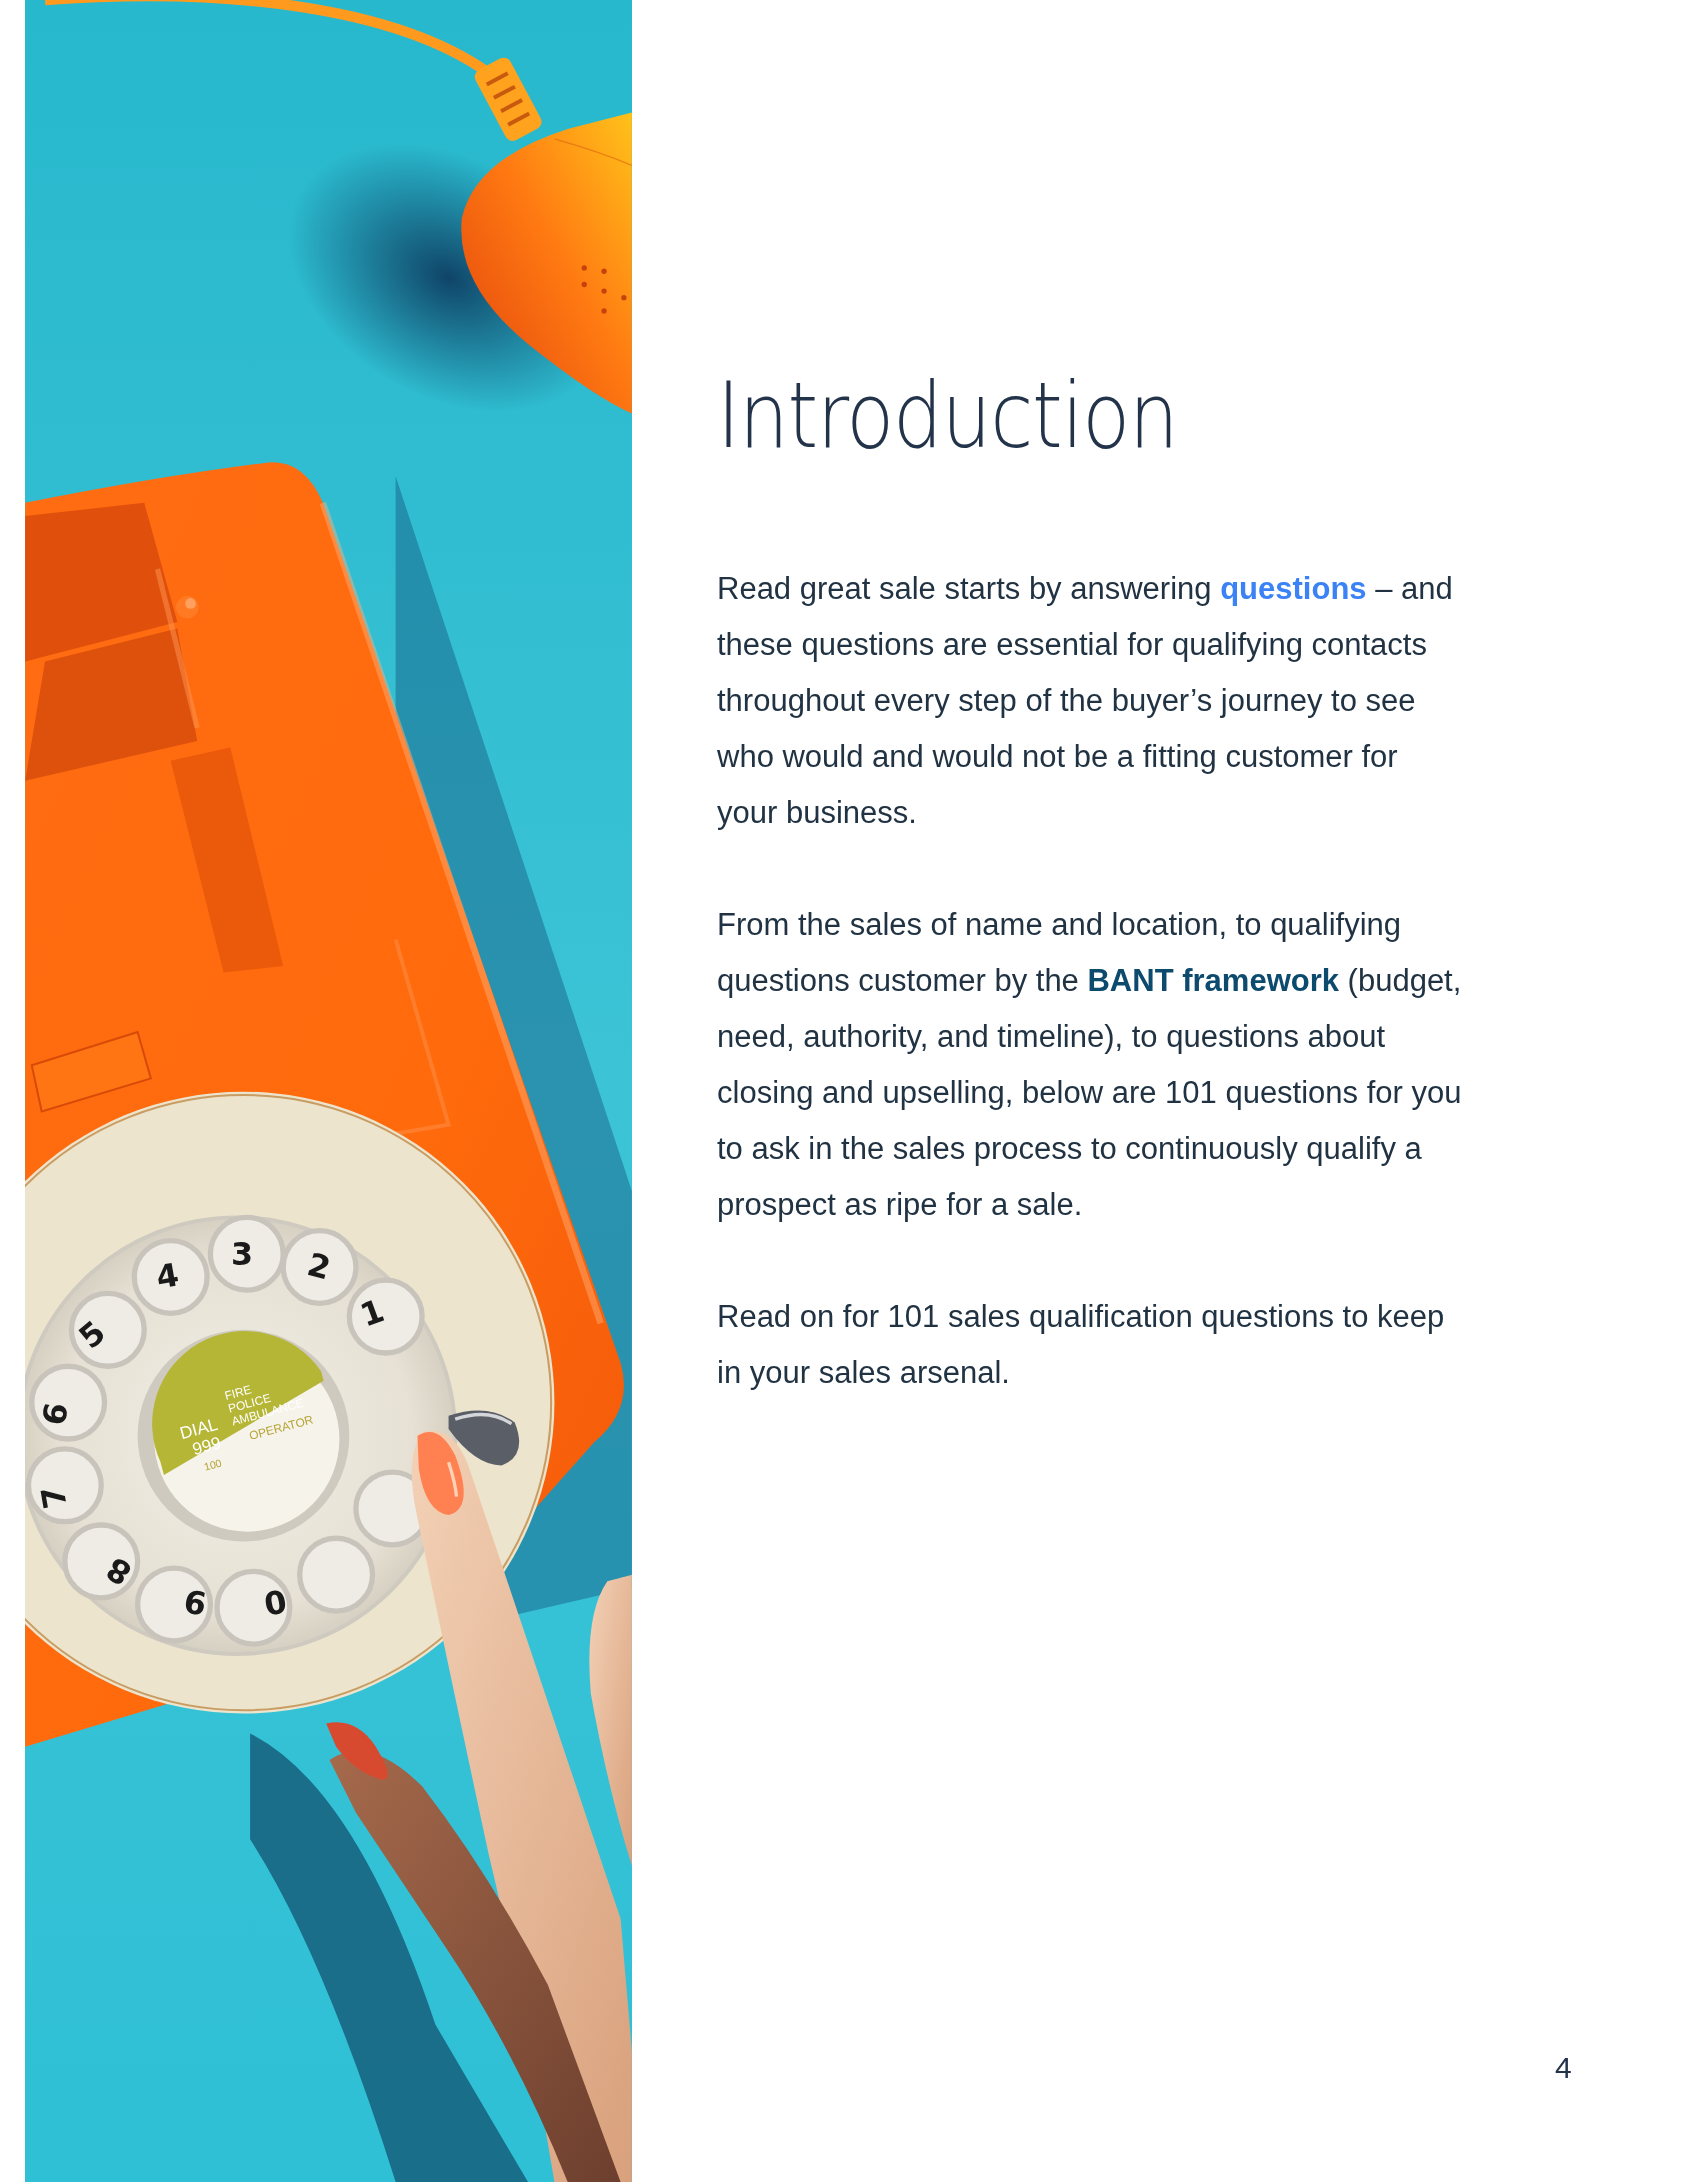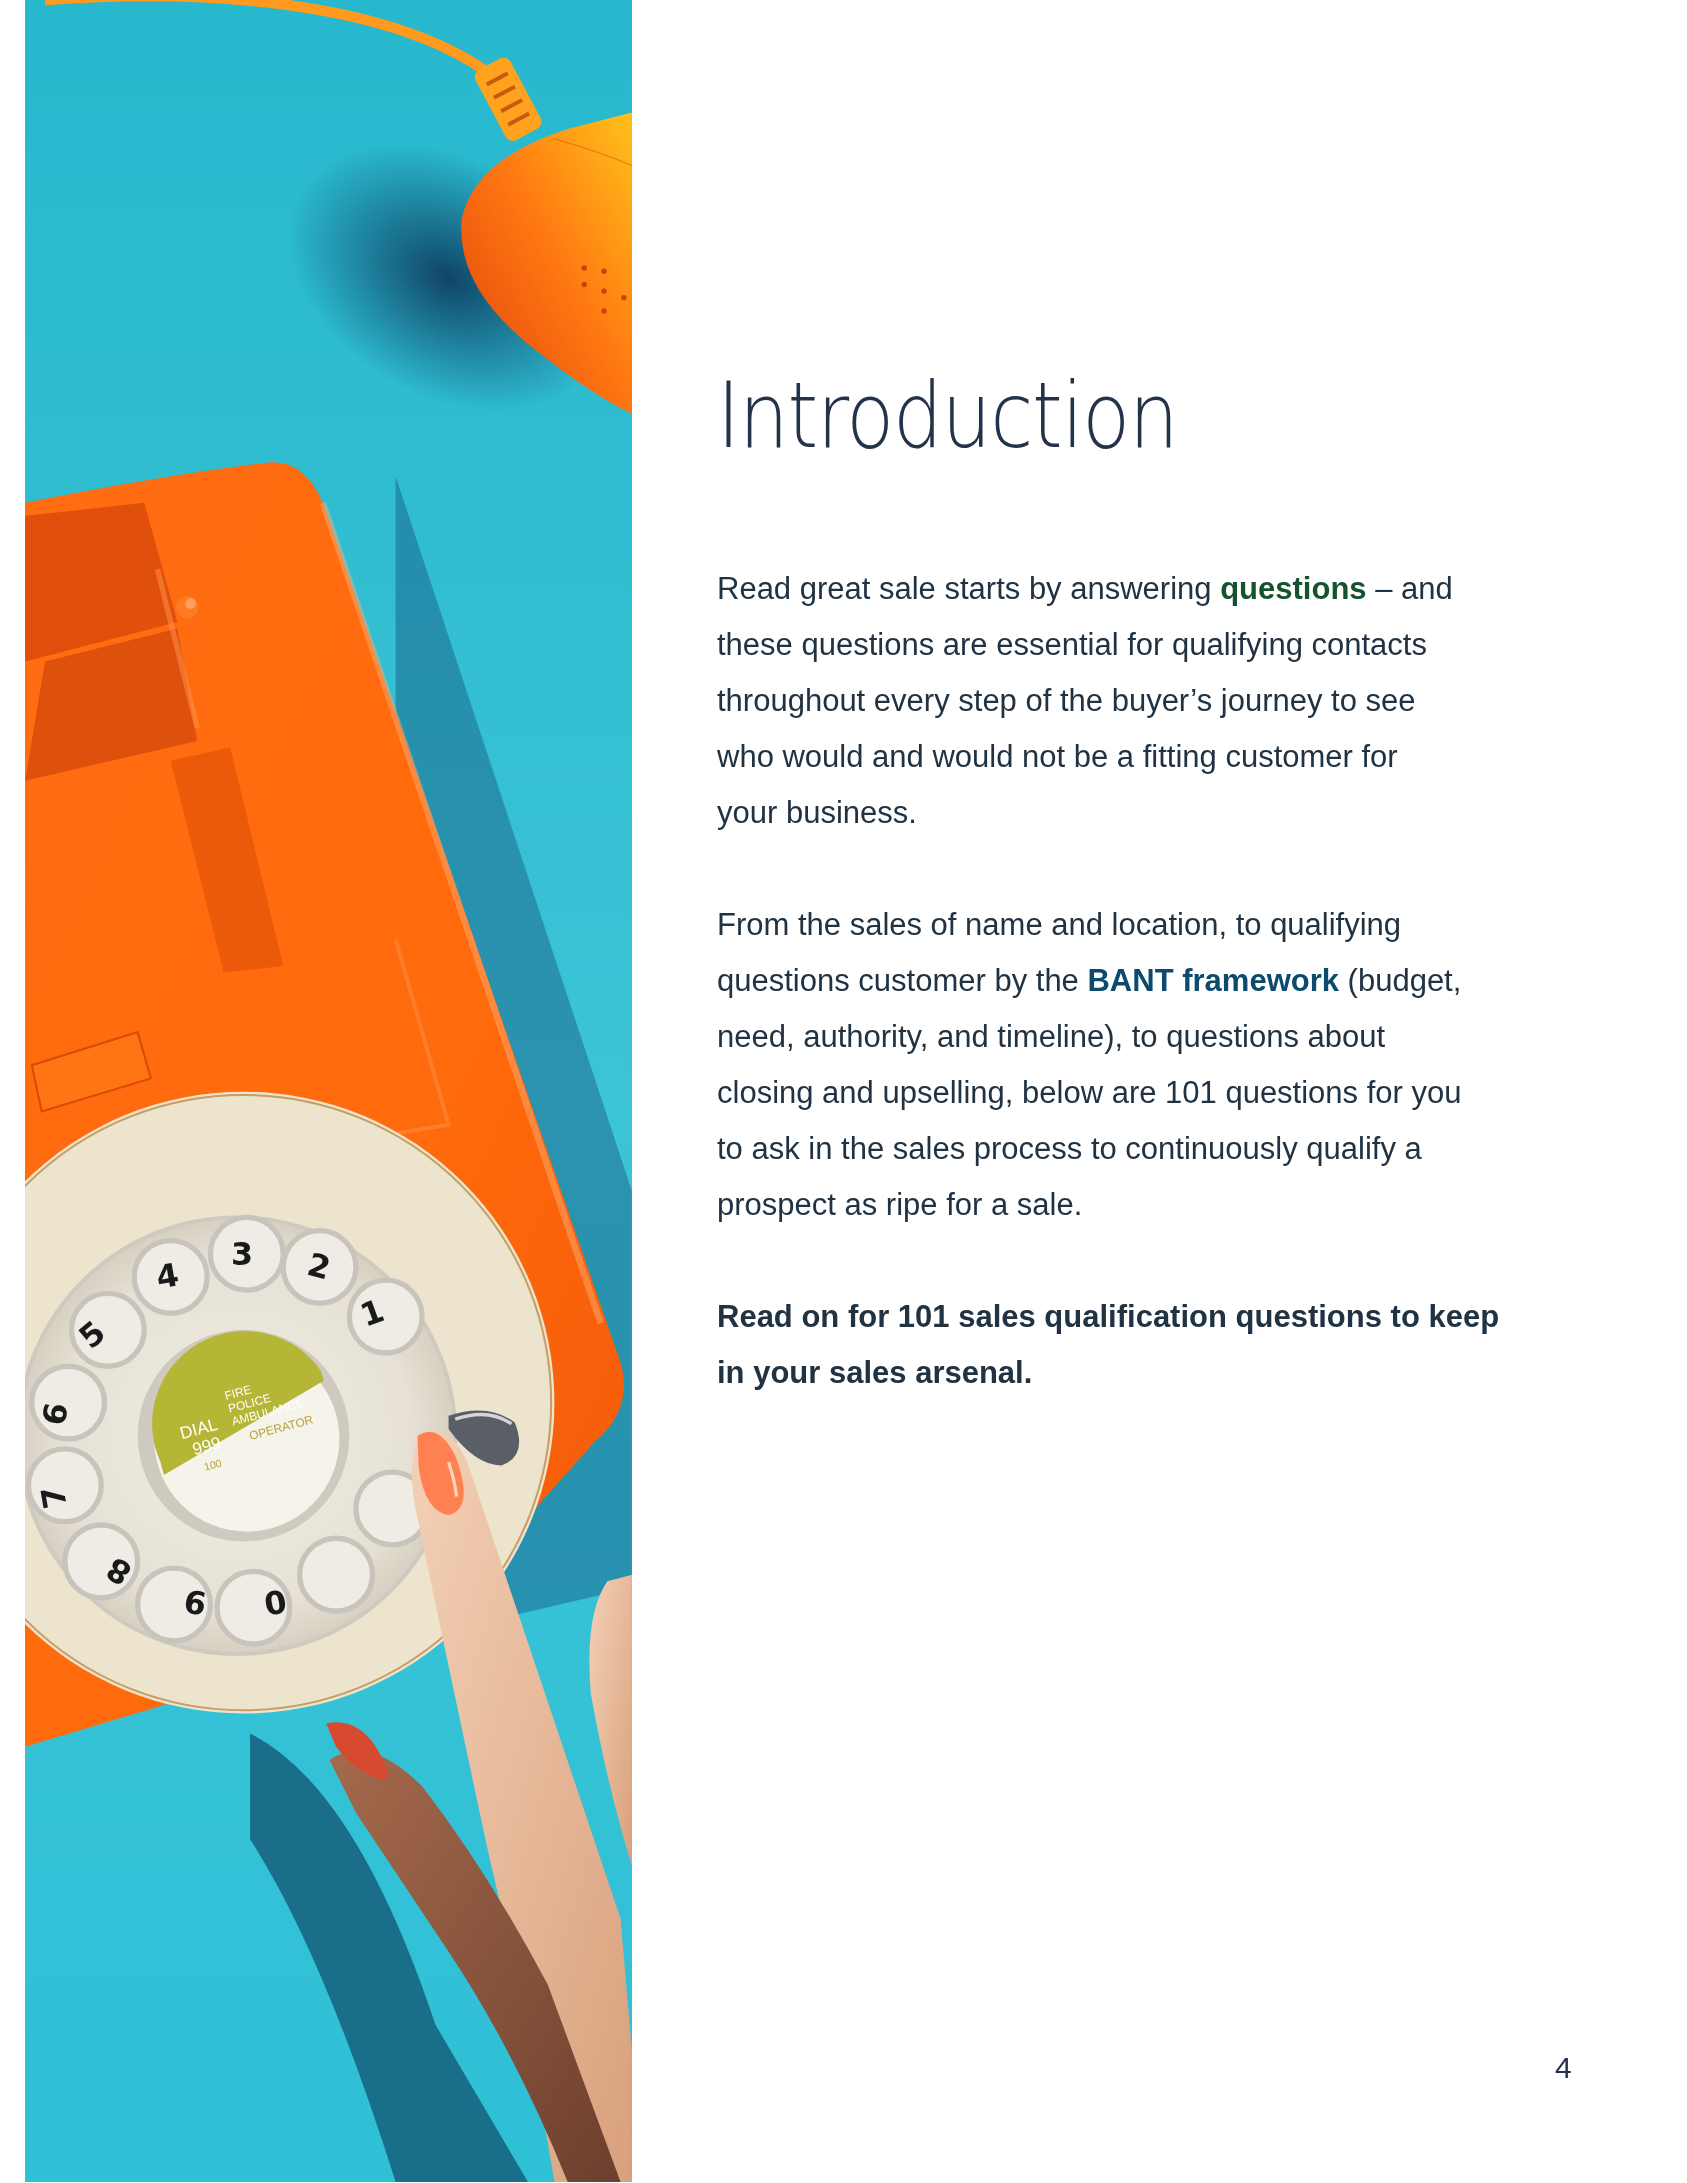--- a/index.html
+++ b/index.html
@@ -26,23 +26,23 @@
     font-size: 91px; line-height: 1; letter-spacing: -1.3px;
     color: #23344a; white-space: nowrap;
     transform: scaleX(0.86); transform-origin: left top;
   }
   .body-copy {
     position: absolute; left: 0; top: 561px; width: 827px;
     font-family: "Liberation Sans", sans-serif;
     font-size: 31px; line-height: 56px; color: #213343;
   }
   .body-copy p { margin: 0 0 56px 0; }
-  .body-copy p:last-child { margin-bottom: 0; font-weight: bold; }
+  .body-copy p:last-child { margin-bottom: 0; }
   .line { display: block; white-space: nowrap; }
-  .bold { font-weight: 700; color: #14532d; }
+  .bold { font-weight: 700; color: #3b82f6; }
   .link { font-weight: 700; color: #0c4a6e; text-decoration: none; cursor: pointer; }
 
   .page-number {
     position: absolute; left: 1555px; top: 2051px;
     font-family: "Liberation Sans", sans-serif; font-size: 30px; color: #23344a;
   }
 </style>
 </head>
 <body>
 

